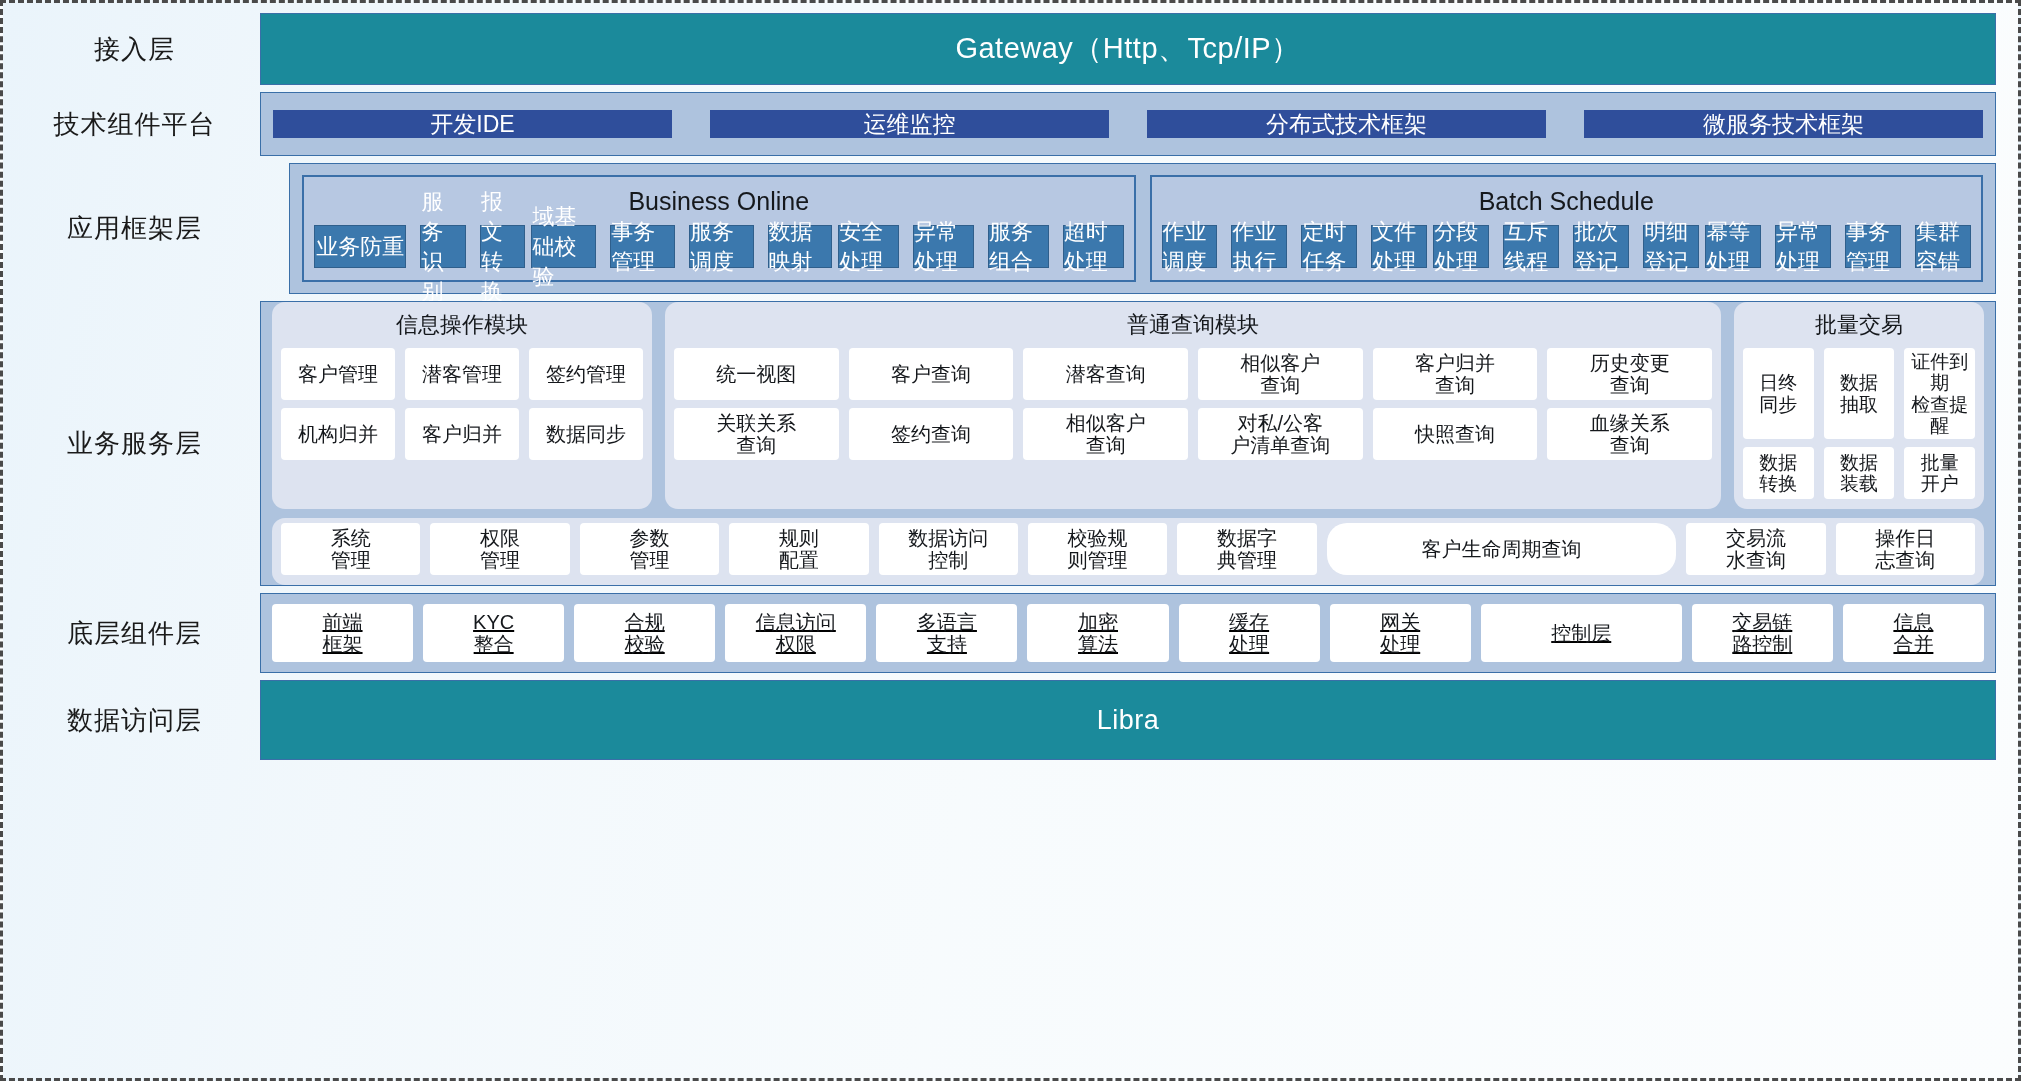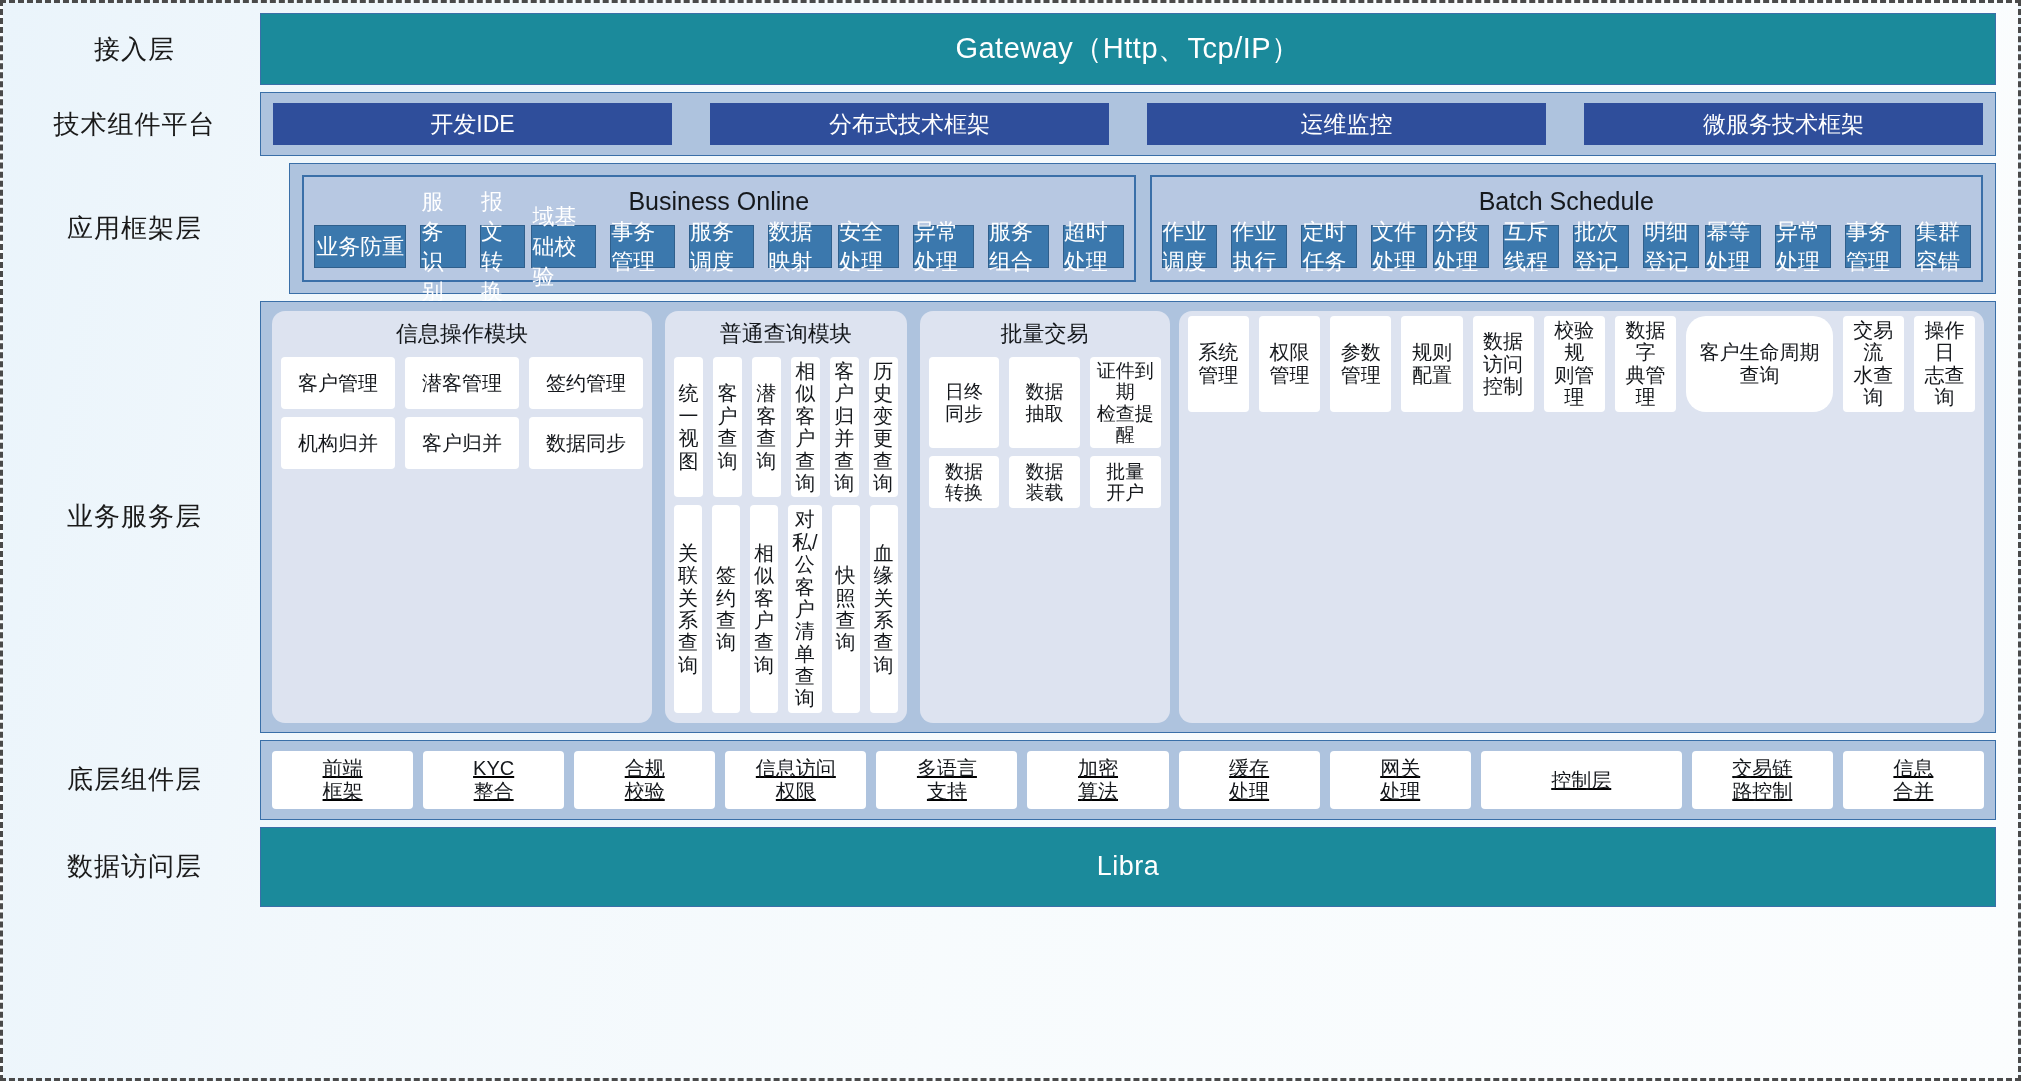--- a/index.html
+++ b/index.html
@@ -39,21 +39,21 @@
   .libra   { height:80px; font-size:27px; }
 
   
   .band {
     background:#aec3de;
     border:1px solid #3a6fa8;
     padding:10px 12px;
   }
   .tech-band { display:flex; gap:38px; height:64px; align-items:center; }
   .tech-chip {
-    flex:1 1 0; height:42px;
+    flex:1 1 0; height:28px;
     background:#2F4E9B;
     color:#fff; font-size:23px;
     display:flex; align-items:center; justify-content:center;
   }
 
   
   .appframe { display:flex; gap:14px; padding:11px 12px;margin-left:29px; }
   .fw-panel {
     flex:1 1 0;
     background:#b7c8e2;
@@ -70,21 +70,21 @@
   .fw-cell {
     flex:1 1 0; height:43px;
     background:#3b78AD;
     border:1px solid #2f5f8c;
     color:#ffffff; font-size:22px;
     display:flex; align-items:center; justify-content:center;
   }
   .fw-cell.span2 { flex:2.08 1 0; }
 
   
-  .svc-band { padding:9px 11px; display:flex; gap:9px; }
+  .svc-band { padding:0 11px; display:flex; flex-direction:column; gap:9px; }
   .svc-row1 { display:flex; gap:13px; }
   .mod {
     background:#dde3f0;
     border-radius:13px;
     padding:5px 9px 10px;
     display:flex; flex-direction:column;
   }
   .mod-title { text-align:center; font-size:22px; color:#15181c; padding:3px 0 8px; }
   .mod-grid { display:flex; flex-direction:column; gap:8px; }
   .mod-line { display:flex; gap:10px; }
@@ -124,22 +124,22 @@
     <div class="body-col">
       <div class="tealbar gateway">Gateway（Http、Tcp/IP）</div>
     </div>
   </div>
 
   <div class="row">
     <div class="lbl">技术组件平台</div>
     <div class="body-col">
       <div class="band tech-band">
         <div class="tech-chip">开发IDE</div>
+        <div class="tech-chip">运维监控</div>
         <div class="tech-chip">分布式技术框架</div>
-        <div class="tech-chip">运维监控</div>
         <div class="tech-chip">微服务技术框架</div>
       </div>
     </div>
   </div>
 
   <div class="row" style="flex:0 0 auto;">
     <div class="lbl">应用框架层</div>
     <div class="body-col">
       <div class="band appframe">
 

